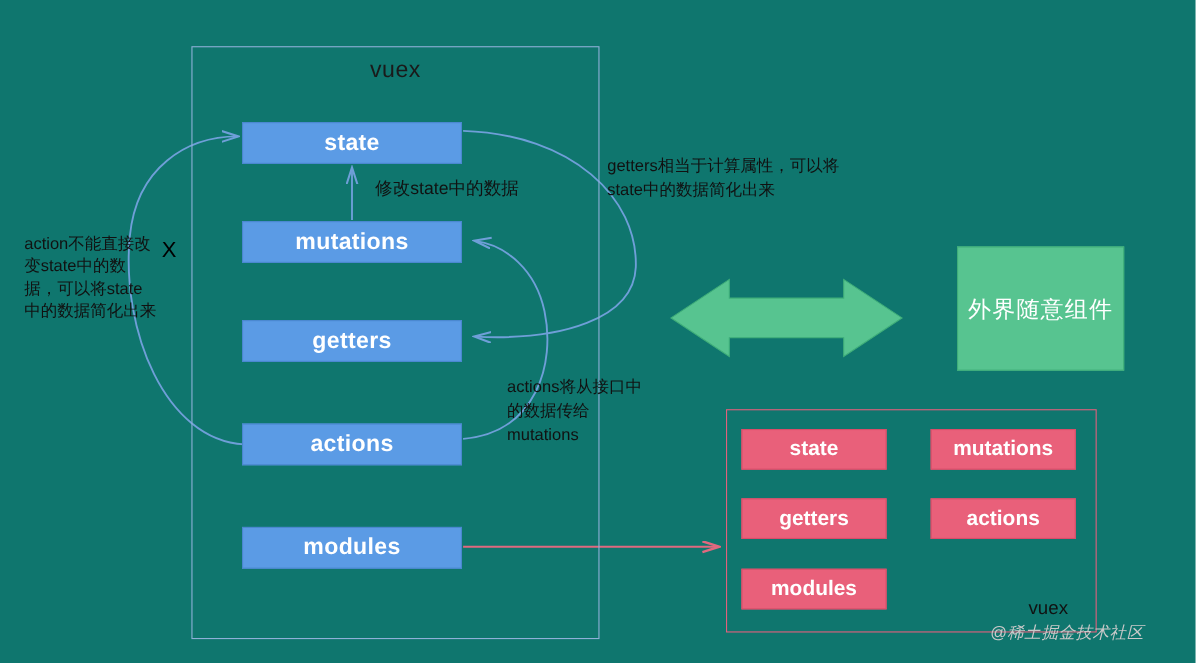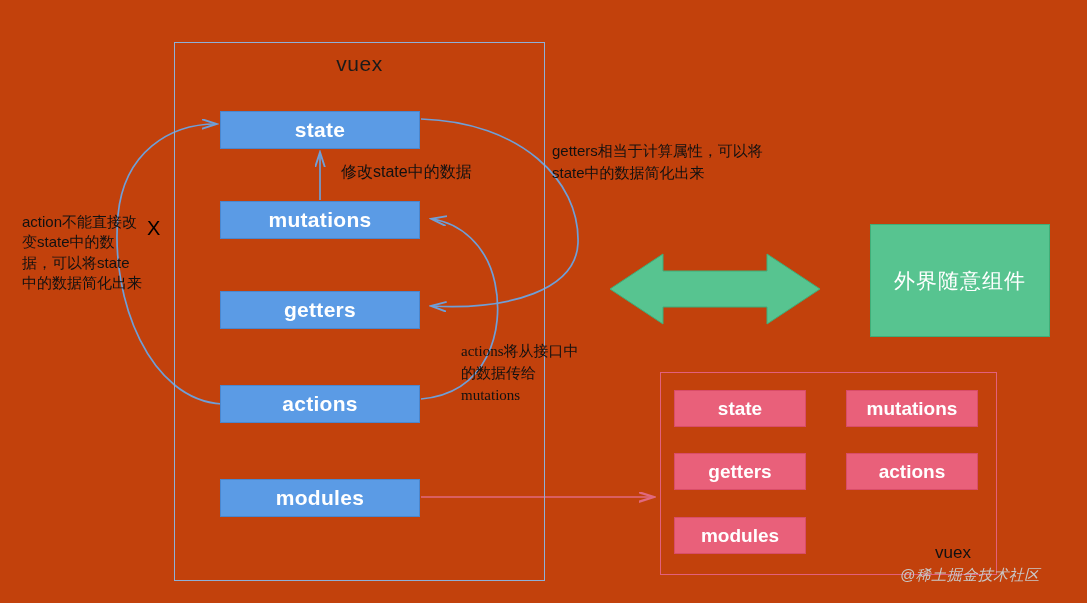--- a/index.html
+++ b/index.html
@@ -7,21 +7,21 @@
     padding: 0;
     background: #ffffff;
   }
   body {
     font-family: "Liberation Sans", "DejaVu Sans", sans-serif;
   }
   #canvas {
     position: relative;
     width: 1087px;
     height: 603px;
-    background: #c2410c;
+    background: #0f766e;
     overflow: hidden;
   }
 
   
   #vuex-container {
     position: absolute;
     left: 174px;
     top: 42px;
     width: 371px;
     height: 539px;
@@ -88,21 +88,20 @@
     width: 232px;
     font-size: 15px;
     line-height: 1.45;
   }
   #annot-actions-to-mutations {
     left: 461px;
     top: 341px;
     width: 130px;
     font-size: 15px;
     line-height: 1.45;
-    font-family: Liberation Serif, serif;
   }
   #x-mark {
     position: absolute;
     left: 147px;
     top: 217px;
     font-size: 20px;
     color: #000000;
     font-weight: normal;
   }
 
@@ -114,21 +113,21 @@
     width: 1087px;
     height: 603px;
     pointer-events: none;
   }
 
   
   #external-box {
     position: absolute;
     left: 870px;
     top: 224px;
-    width: 180px;
+    width: 152px;
     height: 113px;
     background: #57c490;
     border: 1px solid #3fae79;
     box-sizing: border-box;
     color: #ffffff;
     font-size: 21px;
     display: flex;
     align-items: center;
     justify-content: center;
     letter-spacing: 1px;

